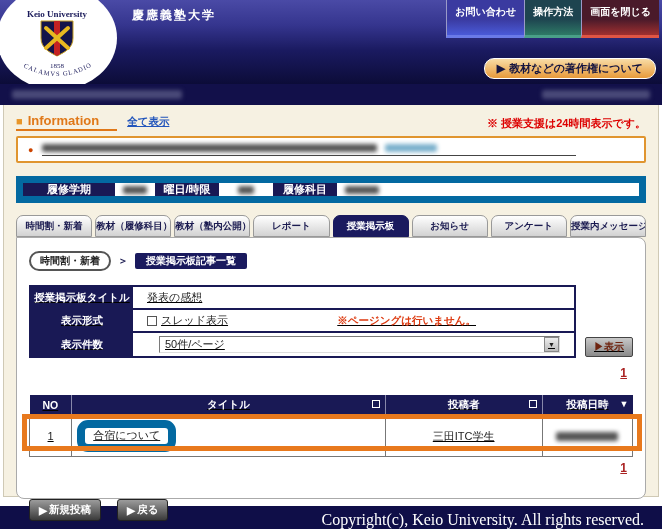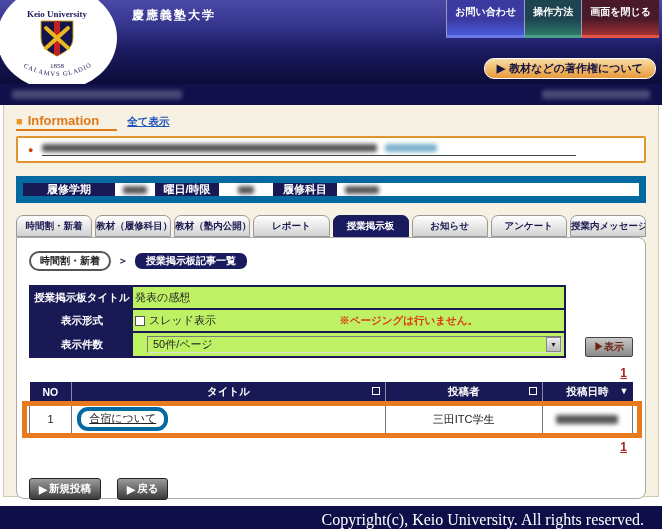--- a/index.html
+++ b/index.html
@@ -67,58 +67,58 @@
     border-radius:7px 7px 0 0; white-space:nowrap; overflow:hidden; cursor:pointer; }
   .tab.active { background:#1a1a5e; color:#fff; border-color:#1a1a5e; }
 
   
   .panel { background:#fff; border:1px solid #aaa; border-radius:0 8px 8px 8px; padding:13px 12px 14px;
     height:262px; position:relative; }
   .breadcrumb { display:flex; align-items:center; gap:7px; }
   .crumb-parent { border:2px solid #555; border-radius:11px; padding:1px 9px; font-size:10px;
     font-weight:bold; color:#222; cursor:pointer; background:#fff; }
   .crumb-sep { color:#1a1a50; font-size:10px; font-weight:bold; }
-  .crumb-current { background:#1a1a5e; color:#fff; border-radius:7px; padding:1px 11px;
+  .crumb-current { background:#1a1a5e; color:#fff; border-radius:2px; padding:1px 11px;
     font-size:10px; font-weight:bold; }
 
-  .form-area { margin-top:14px; display:flex; align-items:flex-end; gap:19px; }
+  .form-area { margin-top:14px; display:flex; align-items:flex-end; gap:9px;text-decoration:underline; }
   .form-table { width:560px; background:#191955; padding:2px; }
   .form-row { display:flex; align-items:stretch; margin-bottom:2px; }
   .form-row:last-child { margin-bottom:0; }
   .form-label { width:102px; color:#fff; font-size:10.5px; font-weight:bold; display:flex;
     align-items:center; justify-content:center; }
-  .form-value { flex:1; background:#bef264; padding:3px 2px; font-size:11px; color:#222;
+  .form-value { flex:1; background:#ffffff; padding:3px 14px; font-size:11px; color:#222;
     display:flex; align-items:center; }
   .checkbox { width:10px; height:10px; border:1px solid #555; background:#fff; display:inline-block;
     margin-right:4px; cursor:pointer; }
   .paging-note { margin-left:auto; margin-right:84px; color:#dd3a10; font-size:10.5px; font-weight:bold; }
   .select-box { flex:1; border:1px solid #7a7a7a; border-right-color:#ddd; border-bottom-color:#ddd;
     height:17px; display:flex; align-items:center; padding-left:5px; font-size:11px; cursor:pointer;margin-left:12px; }
   .select-arrow { margin-left:auto; width:15px; height:15px; background:linear-gradient(#eee,#bbb);
     border:1px solid #888; font-size:7px; display:flex; align-items:center; justify-content:center; color:#222;}
   .display-btn { background:linear-gradient(to bottom,#c8c8c8,#8a8a8a); border:1px solid #444;
     border-radius:2px; color:#6e2410; font-size:10px; font-weight:bold; padding:2px 8px;
     cursor:pointer; margin-bottom:1px; white-space:nowrap;}
 
   .page-num { text-align:right; color:#a22; font-size:12px; font-weight:bold; padding-right:6px; }
   .page-num span { text-decoration:underline; cursor:pointer; }
   .page-num.top { margin-top:8px; } .page-num.bottom { margin-top:4px; }
 
-  .table-wrap { position:relative; margin-top:2px; }
+  .table-wrap { position:relative; margin-top:15px;text-decoration:underline; }
   table.board { width:100%; border-collapse:collapse; }
   .board th { background:#191955; color:#fff; font-size:10.5px; font-weight:bold; padding:3px 2px;
     border-left:1px solid #8888aa; position:relative; }
   .board th:first-child { border-left:none; }
   .board td { border:1px solid #777; font-size:11px; color:#222; padding:4px 5px; height:26px; }
   .col-no { width:7%; } .col-title { width:52%; } .col-author { width:26%; } .col-date { width:15%; }
   .td-no { text-align:center; } .td-author { text-align:center; }
   .sort-sq { position:absolute; right:5px; top:5px; width:8px; height:8px; border:1px solid #fff;
     cursor:pointer; }
   .sort-tri { position:absolute; right:4px; top:4px; font-size:9px; cursor:pointer; }
-  .title-link-annot { display:inline-block; border:4px solid #0369a1; border-radius:11px;
+  .title-link-annot { display:inline-block; border:8px solid #0369a1; border-radius:11px;
     padding:0 8px 1px; }
   .title-link { color:#222; text-decoration:underline; cursor:pointer; }
   .row-annot { position:absolute; left:-7px; right:-9px; top:19px; height:37px;
     border:5px solid #e8791d; pointer-events:none; }
 
   .action-row { margin-top:24px; display:flex; gap:16px; }
   .gray-btn { background:linear-gradient(to bottom,#9c9c9c,#3a3a3a); border:1px solid #222;
     border-radius:3px; color:#fff; font-size:10.5px; font-weight:bold; padding:3px 9px;
     cursor:pointer; display:flex; gap:2px; align-items:center; }
 
@@ -165,20 +165,21 @@
   </div>
 
   <div class="main">
 
     <div class="info-row">
       <span class="info-title">
         <span class="info-bullet">■</span>
         <span>Information</span>
       </span>
       <span class="show-all">全て表示</span>
+      <span class="note-24h">※ 授業支援は24時間表示です。</span>
     </div>
 
     <div class="notice-box">
       <span class="notice-bullet">●</span>
       <span class="notice-line">
         <span class="redact dark" style="width:335px;height:8px"></span>
         <span class="redact blue" style="width:52px;height:8px"></span>
       </span>
     </div>
 

